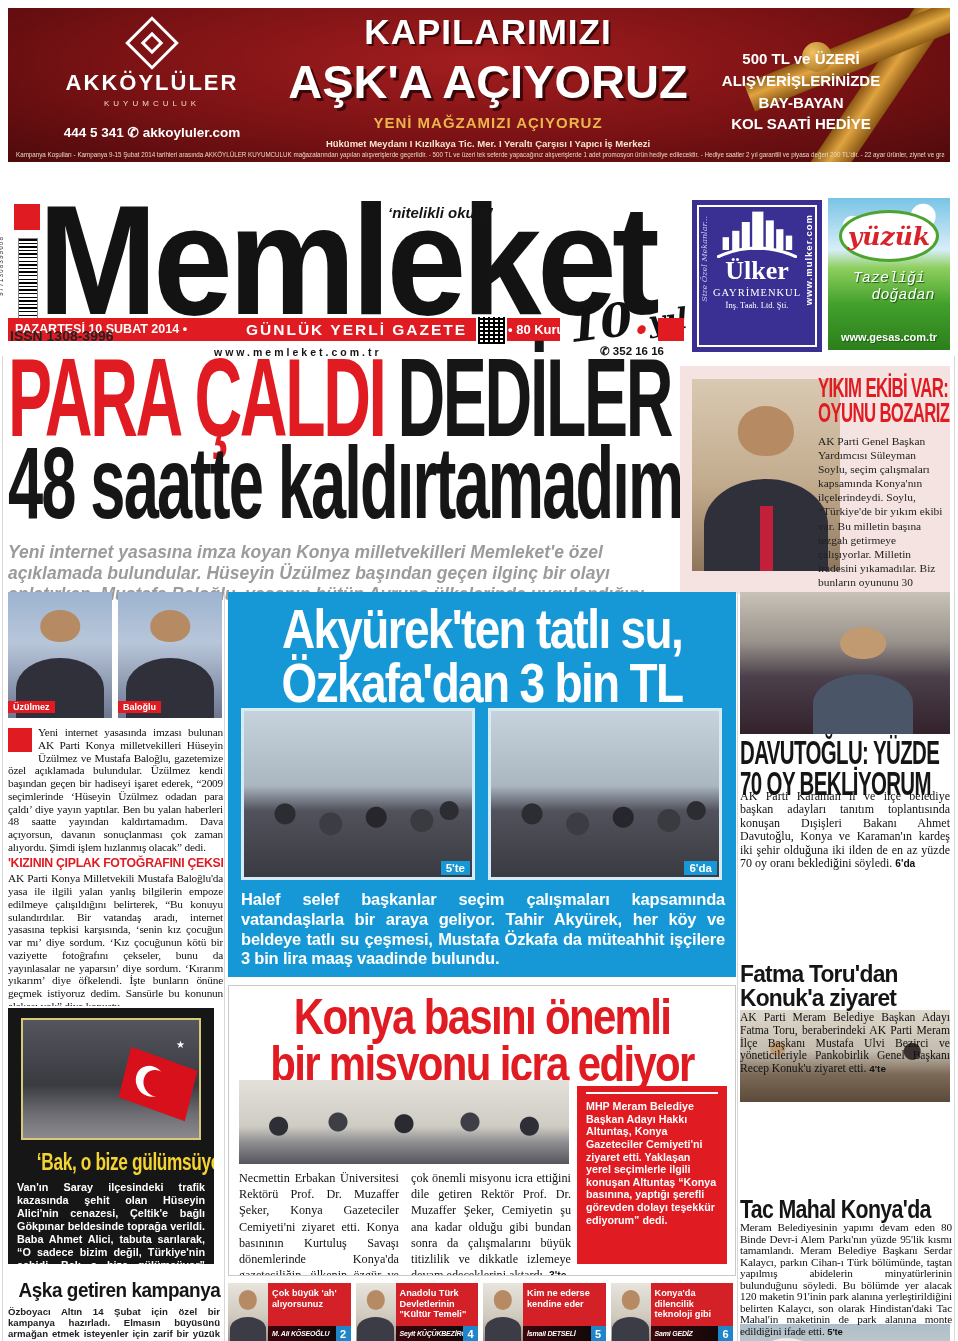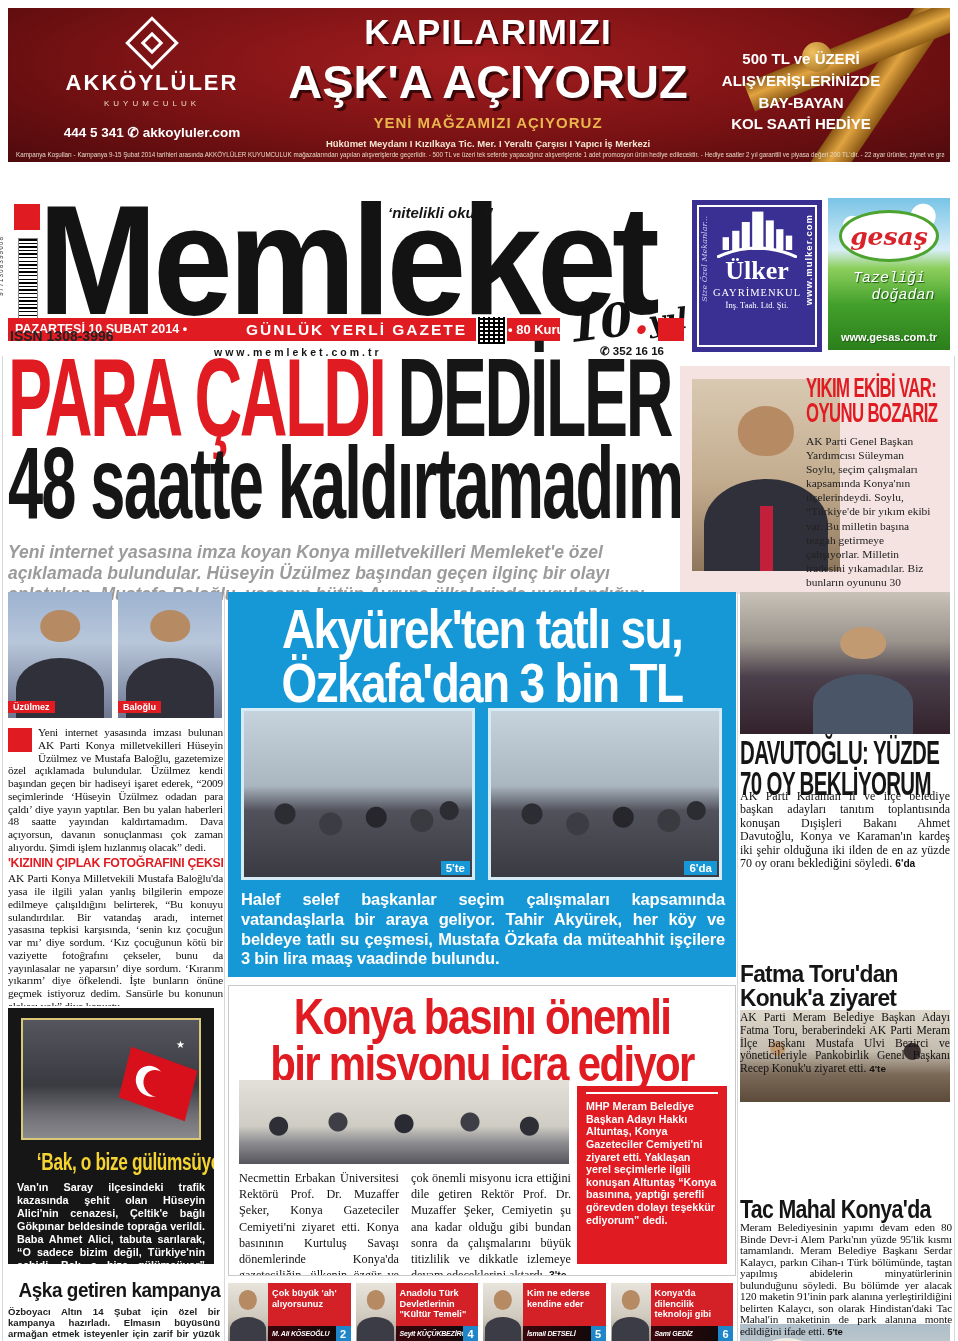--- a/index.html
+++ b/index.html
@@ -102,21 +102,21 @@
   
   #soylu{left:680px;top:366px;width:270px;height:228px;background:#f4e3e0;}
   .so-photo{position:absolute;left:12px;top:13px;width:112px;height:192px;overflow:hidden;
     background:linear-gradient(180deg,#d9c9b2 0%,#c2ab8d 55%,#8d765c 100%);}
   .person{position:relative;padding-left:36px;}
   .person::before{content:"";position:absolute;left:50%;top:14%;width:38%;height:26%;
     border-radius:50% 50% 46% 46%;background:#b68a62;transform:translateX(-50%);}
   .person::after{content:"";position:absolute;left:8%;bottom:0;width:84%;height:48%;
     border-radius:50% 50% 0 0;background:#30303a;}
   .tie{position:absolute;left:46%;bottom:0;width:9%;height:34%;background:#c21f3a;z-index:2;}
-  .so-txt{position:absolute;left:126px;top:10px;width:128px;}
+  .so-txt{position:absolute;left:138px;top:10px;width:128px;}
   .so-h{color:#e11b22;font-weight:bold;font-size:27px;line-height:.92;letter-spacing:-1px;
     transform:scaleX(.62);transform-origin:left top;white-space:nowrap;}
   .so-b{margin-top:8px;font-family:"Liberation Serif",serif;font-size:11.4px;line-height:1.24;
     text-align:left;color:#222;}
 
   
   #lc-photos{left:8px;top:592px;width:214px;display:flex;gap:6px;}
   .lc-ph{position:relative;width:104px;height:126px;overflow:hidden;
     background:linear-gradient(180deg,#9db3d0 0%,#b8c6da 40%,#6d7790 100%);}
   .nametag{position:absolute;left:0;bottom:5px;background:#e11b22;color:#fff;font-size:9px;
@@ -306,21 +306,21 @@
       <path d="M0 59 Q50 36 100 59" stroke="#ffffff" stroke-width="4" fill="none"></path>
     </svg>
     <div class="ul-name">Ülker</div>
     <div class="ul-s1">GAYRİMENKUL</div>
     <div class="ul-s2">İnş. Taah. Ltd. Şti.</div>
     <div class="ul-site">www.mulker.com</div>
     <div class="ul-script">Size Özel Mekanlar...</div>
   </div>
 
   <div class="abs" id="gesas-ad">
-    <div class="gs-logo">gesaş</div>
+    <div class="gs-logo">yüzük</div>
     <div class="gs-slo">
       <div>Tazeliği</div>
       <div class="gs-slo2">doğadan</div>
     </div>
     <div class="gs-site">www.gesas.com.tr</div>
   </div>
 
   <div class="abs" id="lead">
     <div class="hl1"><span class="red">PARA ÇALDI</span><span class="blk">DEDİLER</span></div>
     <div class="hl2">48 saatte kaldırtamadım</div>

